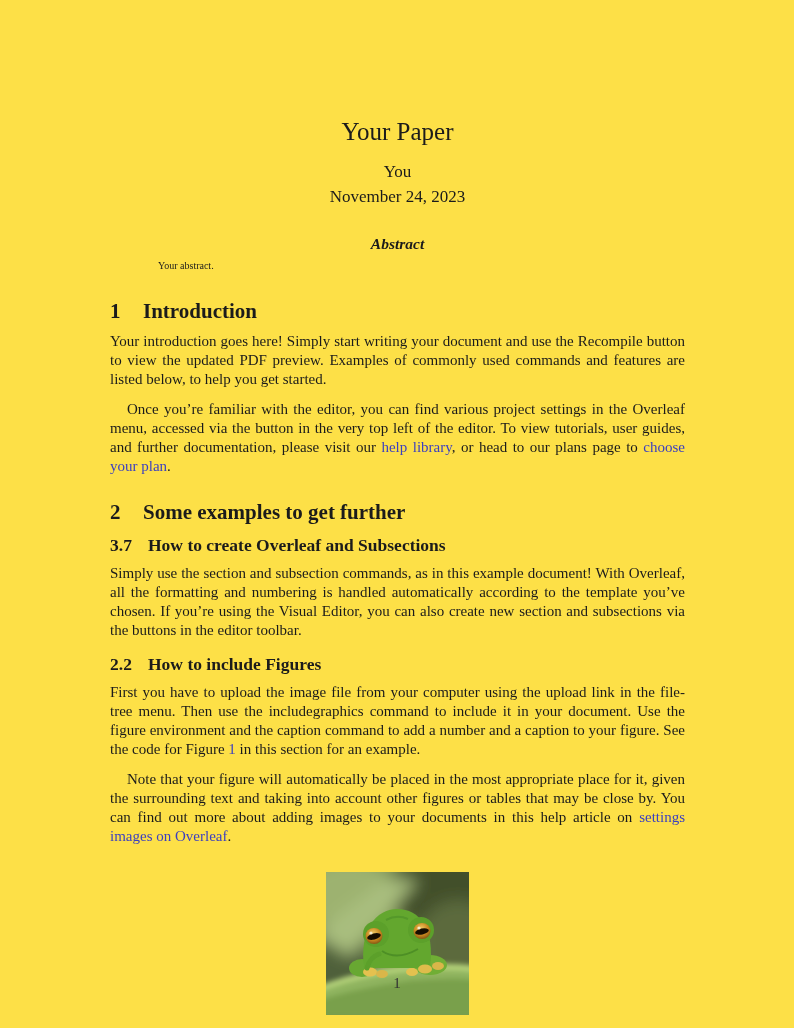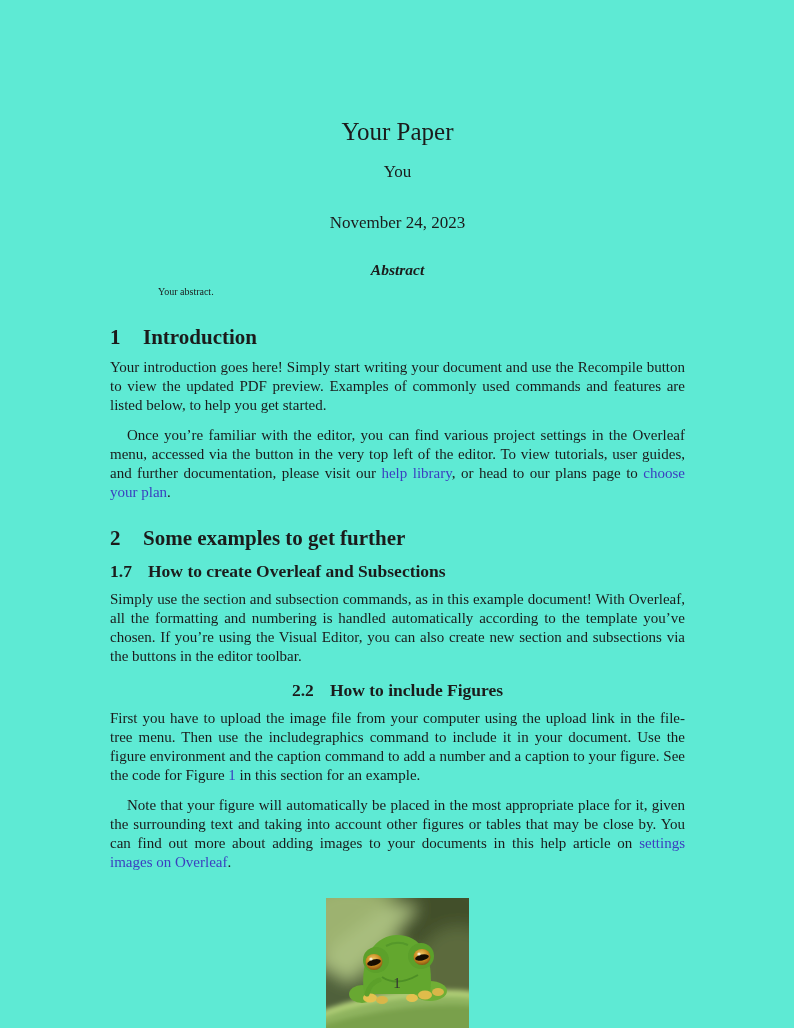--- a/index.html
+++ b/index.html
@@ -1,20 +1,20 @@
 <!DOCTYPE html>
 <html><head>
 <meta charset="utf-8">
 <style>
   html, body { margin: 0; padding: 0; background: #ffffff; }
   .page {
     position: relative;
     width: 794px;
     height: 1028px;
-    background: #5eead4;
+    background: #fde047;
     font-family: "Liberation Serif", "DejaVu Serif", serif;
     color: #1b1b1b;
     overflow: hidden;
   }
   .doc {
     position: absolute;
     left: 110px;
     top: 0;
     width: 575px;
     padding-top: 117px;
@@ -26,21 +26,21 @@
     text-align: center;
     margin: 0;
   }
   .author {
     margin-top: 15px;
     font-size: 17px;
     line-height: 20px;
     text-align: center;
   }
   .date {
-    margin-top: 31px;
+    margin-top: 5px;
     font-size: 17px;
     line-height: 20px;
     text-align: center;
   }
   .abstract-heading {
     margin-top: 28px;
     font-size: 15.5px;
     line-height: 18px;
     font-weight: bold;
     text-align: center;
@@ -64,21 +64,21 @@
   h2.sec .num { width: 33px; flex: 0 0 33px; }
   h3.subsec {
     font-size: 17.5px;
     line-height: 21px;
     font-weight: bold;
     margin: 0;
     margin-top: 10px;
     display: flex;
   }
   h3.subsec .num { width: 38px; flex: 0 0 38px; }
-  h3.subsec.later { margin-top: 14px; justify-content: center; }
+  h3.subsec.later { margin-top: 14px; }
   p.body {
     font-size: 15px;
     line-height: 19px;
     margin: 0;
     margin-top: 8px;
     text-align: justify;
   }
   p.body.cont { margin-top: 11px; text-indent: 17px; }
   a.doclink {
     color: #3b3fc0;
@@ -130,21 +130,21 @@
     </h2>
     <p class="body">Your introduction goes here! Simply start writing your document and use the Recompile button to view the updated PDF preview. Examples of commonly used commands and features are listed below, to help you get started.</p>
     <p class="body cont"><span>Once you’re familiar with the editor, you can find various project settings in the Overleaf menu, accessed via the button in the very top left of the editor. To view tutorials, user guides, and further documentation, please visit our </span><a class="doclink">help library</a><span>, or head to our plans page to </span><a class="doclink">choose your plan</a><span>.</span></p>
 
     <h2 class="sec">
       <span class="num">2</span>
       <span>Some examples to get further</span>
     </h2>
 
     <h3 class="subsec">
-      <span class="num">1.7</span>
+      <span class="num">3.7</span>
       <span>How to create Overleaf and Subsections</span>
     </h3>
     <p class="body">Simply use the section and subsection commands, as in this example document! With Overleaf, all the formatting and numbering is handled automatically according to the template you’ve chosen. If you’re using the Visual Editor, you can also create new section and subsections via the buttons in the editor toolbar.</p>
 
     <h3 class="subsec later">
       <span class="num">2.2</span>
       <span>How to include Figures</span>
     </h3>
     <p class="body"><span>First you have to upload the image file from your computer using the upload link in the file-tree menu. Then use the includegraphics command to include it in your document. Use the figure environment and the caption command to add a number and a caption to your figure. See the code for Figure </span><a class="doclink">1</a><span> in this section for an example.</span></p>
     <p class="body cont"><span>Note that your figure will automatically be placed in the most appropriate place for it, given the surrounding text and taking into account other figures or tables that may be close by. You can find out more about adding images to your documents in this help article on </span><a class="doclink">settings images on Overleaf</a><span>.</span></p>

